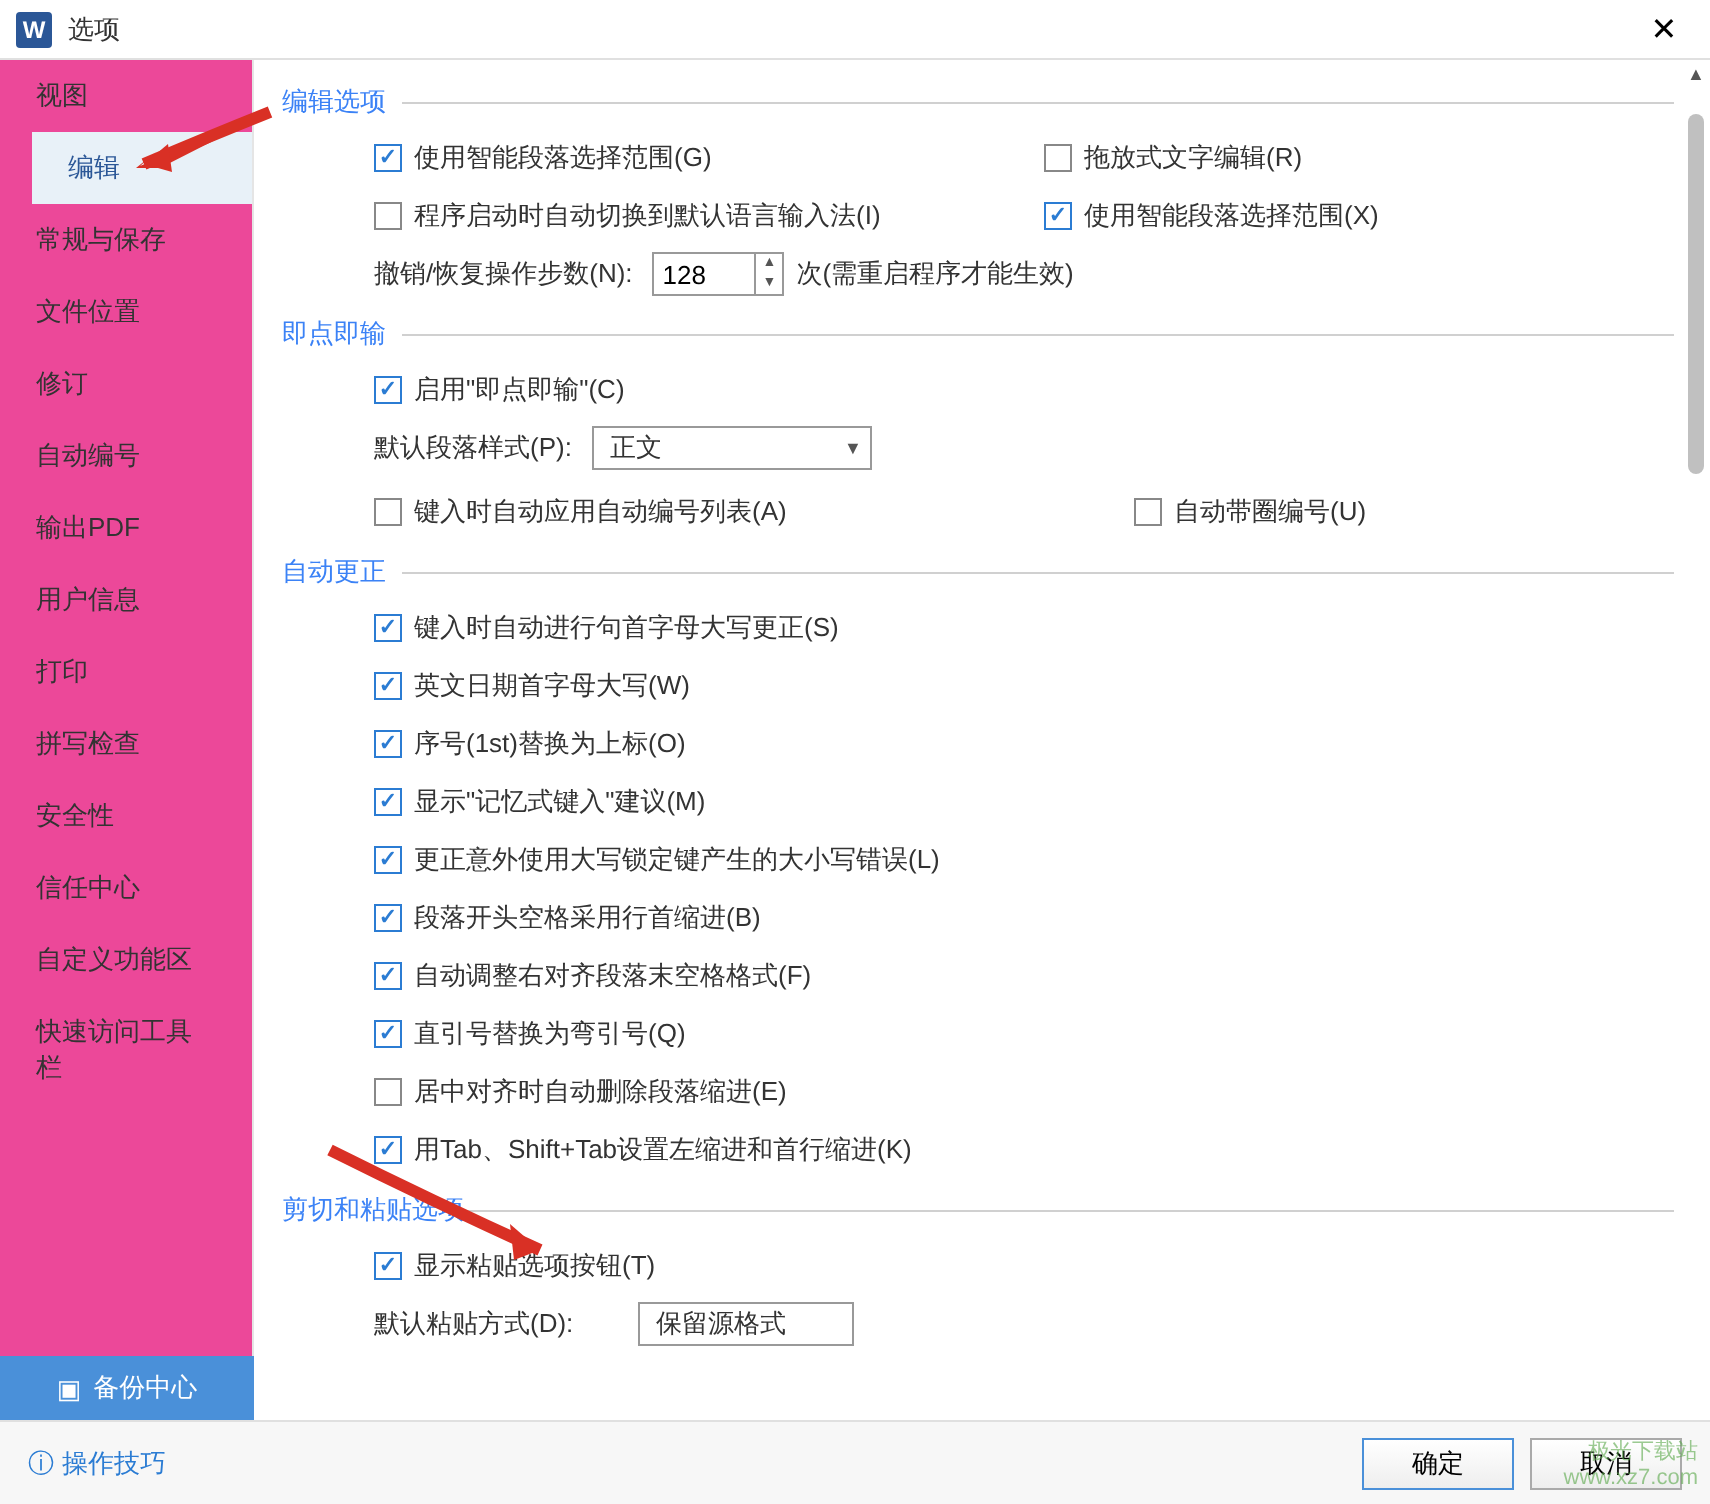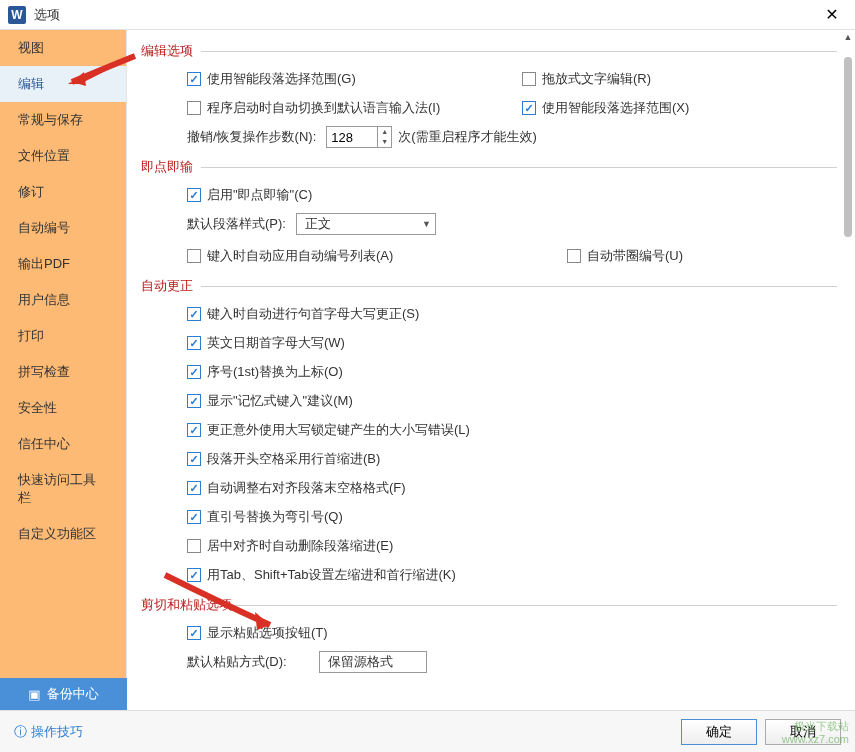--- a/index.html
+++ b/index.html
@@ -4,31 +4,31 @@
 <style>
 * { box-sizing: border-box; margin: 0; padding: 0; font-family: "Microsoft YaHei", sans-serif; }
 body { background: #fff; width: 855px; height: 752px; overflow: hidden; position: relative; }
 
 .titlebar { height: 30px; background: #fff; display: flex; align-items: center; padding: 0 8px; border-bottom: 1px solid #e0e0e0; }
 .titlebar .logo { width: 18px; height: 18px; background: #2b5797; color: #fff; font-weight: bold; font-size: 12px; display: flex; align-items: center; justify-content: center; border-radius: 2px; margin-right: 8px; }
 .titlebar .title { font-size: 13px; color: #333; flex: 1; }
 .titlebar .close { width: 30px; height: 28px; display: flex; align-items: center; justify-content: center; cursor: pointer; font-size: 16px; }
 
 .main { display: flex; height: 680px; }
-.sidebar { width: 127px; background: #fdba74; border-right: 1px solid #e5e5e5; overflow-y: auto; }
+.sidebar { width: 127px; background: #ec4899; border-right: 1px solid #e5e5e5; overflow-y: auto; }
 .sidebar-item { padding: 9px 18px; font-size: 13px; color: #333; cursor: pointer; }
-.sidebar-item.active { background: #e8f1f8; color: #2b5797; }
+.sidebar-item.active { background: #e8f1f8; color: #2b5797; margin-left: 16px; }
 .backup-btn { position: absolute; bottom: 42px; left: 0; width: 127px; height: 32px; background: #4a90d9; color: #fff; display: flex; align-items: center; justify-content: center; font-size: 13px; cursor: pointer; gap: 6px; }
 
 .content { flex: 1; padding: 12px 18px 12px 14px; overflow-y: auto; position: relative; font-size: 13px; color: #333; }
 .scrollbar { position: absolute; right: 2px; top: 2px; width: 10px; height: 100%; }
 .scrollbar-thumb { width: 8px; height: 180px; background: #c0c0c0; border-radius: 4px; margin: 15px auto 0; }
 
 .group { margin-bottom: 10px; }
-.group-title { font-size: 13px; color: #b91c1c; margin-bottom: 8px; position: relative; }
+.group-title { font-size: 13px; color: #3b82f6; margin-bottom: 8px; position: relative; }
 .group-title::after { content: ""; position: absolute; left: 60px; right: 0; top: 50%; border-top: 1px solid #d0d0d0; }
 .group-title.w2::after { left: 88px; }
 .group-body { padding-left: 18px; }
 
 .row { display: flex; align-items: center; margin-bottom: 7px; min-height: 22px; padding-left: 28px; }
 .row.two-col { justify-content: flex-start; gap: 0; }
 .row.two-col .col1 { width: 335px; }
 .row.two-col .col2 { flex: 1; }
 
 .check { display: flex; align-items: center; gap: 6px; cursor: pointer; }
@@ -75,22 +75,22 @@
     <div class="sidebar-item"><span>常规与保存</span></div>
     <div class="sidebar-item"><span>文件位置</span></div>
     <div class="sidebar-item"><span>修订</span></div>
     <div class="sidebar-item"><span>自动编号</span></div>
     <div class="sidebar-item"><span>输出PDF</span></div>
     <div class="sidebar-item"><span>用户信息</span></div>
     <div class="sidebar-item"><span>打印</span></div>
     <div class="sidebar-item"><span>拼写检查</span></div>
     <div class="sidebar-item"><span>安全性</span></div>
     <div class="sidebar-item"><span>信任中心</span></div>
+    <div class="sidebar-item"><span>自定义功能区</span></div>
     <div class="sidebar-item"><span>快速访问工具栏</span></div>
-    <div class="sidebar-item"><span>自定义功能区</span></div>
   </div>
 
   <div class="content">
 
     <div class="group">
       <div class="group-title">编辑选项</div>
       <div class="group-body">
         <div class="row two-col">
           <div class="col1">
             <label class="check">

